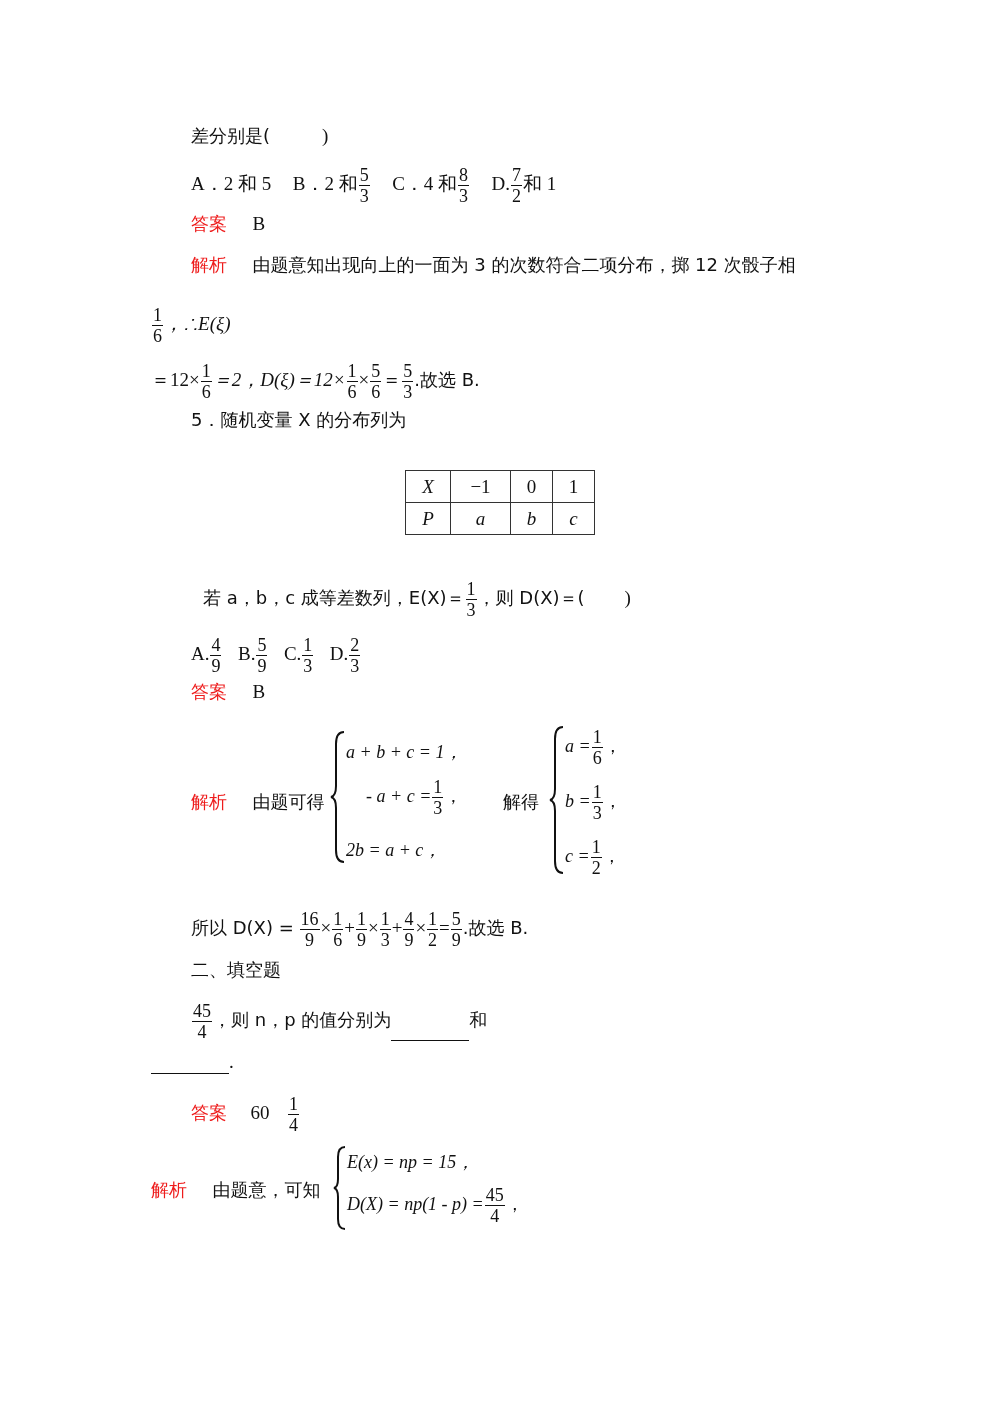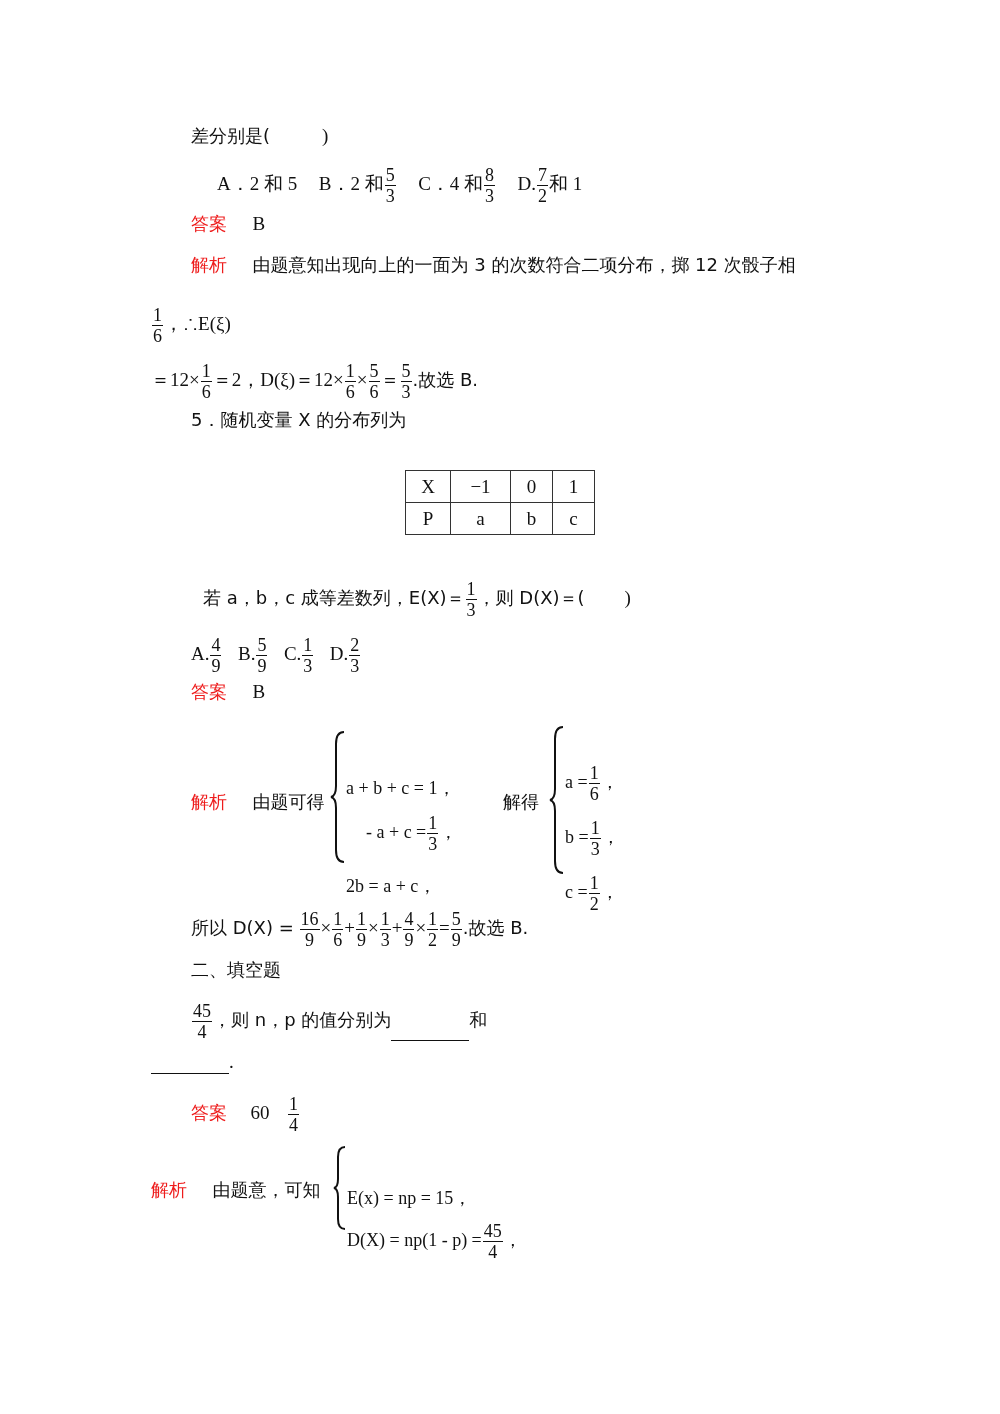--- a/index.html
+++ b/index.html
@@ -1,40 +1,40 @@
 <!DOCTYPE html>
 <html><head>
 <meta charset="utf-8">
 <style>
   html, body { margin: 0; padding: 0; background: #ffffff; }
   body { width: 1000px; height: 1414px; position: relative; overflow: hidden;
          font-family: "Liberation Serif", "DejaVu Serif", serif; color: #111; }
   .ln { position: absolute; white-space: nowrap; font-size: 19px; line-height: 24px; }
   .cjk { font-family: "DejaVu Sans", "Liberation Sans", sans-serif; font-size: 18px; text-align: center; }
   .red { color: #ee1c1c; font-family: "DejaVu Sans", "Liberation Sans", sans-serif; font-size: 18px; text-align: right; }
-  .i { }
+  .i { font-style: italic; }
   .frac { display: inline-block; vertical-align: middle; text-align: center; line-height: 1; margin: 0 1px; }
   .frac > span { display: block; font-size: 18px; padding: 0 1px; }
   .frac > span.num { border-bottom: 1px solid #111; padding-bottom: 1px; }
   .frac > span.den { padding-top: 1px; }
   .blank { display: inline-block; width: 78px; border-bottom: 1px solid #111; height: 18px; vertical-align: bottom; }
   table.dist { position: absolute; left: 405px; top: 470px; border-collapse: collapse; font-size: 19px; }
   table.dist td { border: 1.5px solid #333; height: 31px; text-align: center; padding: 0; }
   .brace { position: absolute; font-family: "DejaVu Serif", serif; color: #111; }
-  .sys { position: absolute; font-size: 18px; margin-top: 36px; }
+  .sys { position: absolute; font-size: 18px; }
   .sys .row { position: absolute; white-space: nowrap; }
 </style>
 </head>
 <body>
 
 <div class="ln" style="left:191px; top:124px;">
   <span class="cjk">差分别是(</span><span style="display:inline-block;width:52px;"></span><span>)</span>
 </div>
 
-<div class="ln" style="left:191px; top:166px;margin-left:26px;">
+<div class="ln" style="left:191px; top:166px;">
   <span><span>A．</span><span>2 和 5</span></span>
   <span style="display:inline-block;width:12px;"></span>
   <span><span>B．</span><span>2 和</span><span class="frac"><span class="num">5</span><span class="den">3</span></span></span>
   <span style="display:inline-block;width:12px;"></span>
   <span><span>C．</span><span>4 和</span><span class="frac"><span class="num">8</span><span class="den">3</span></span></span>
   <span style="display:inline-block;width:12px;"></span>
   <span><span>D.</span><span class="frac"><span class="num">7</span><span class="den">2</span></span><span>和 1</span></span>
 </div>
 
 <div class="ln" style="left:191px; top:212px;">

